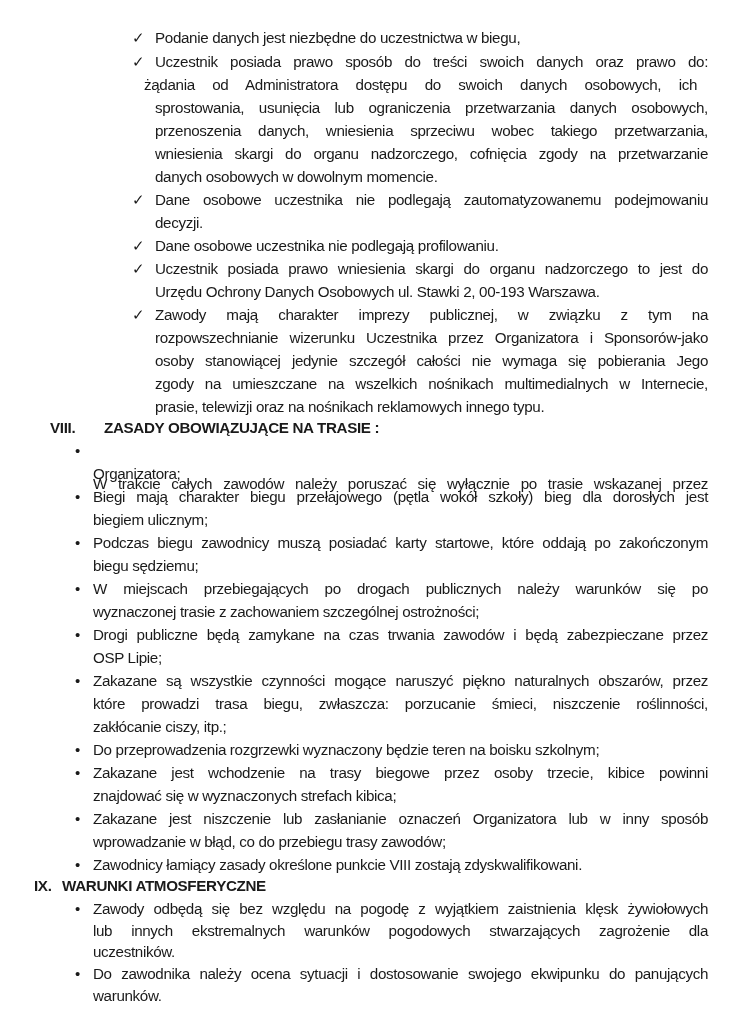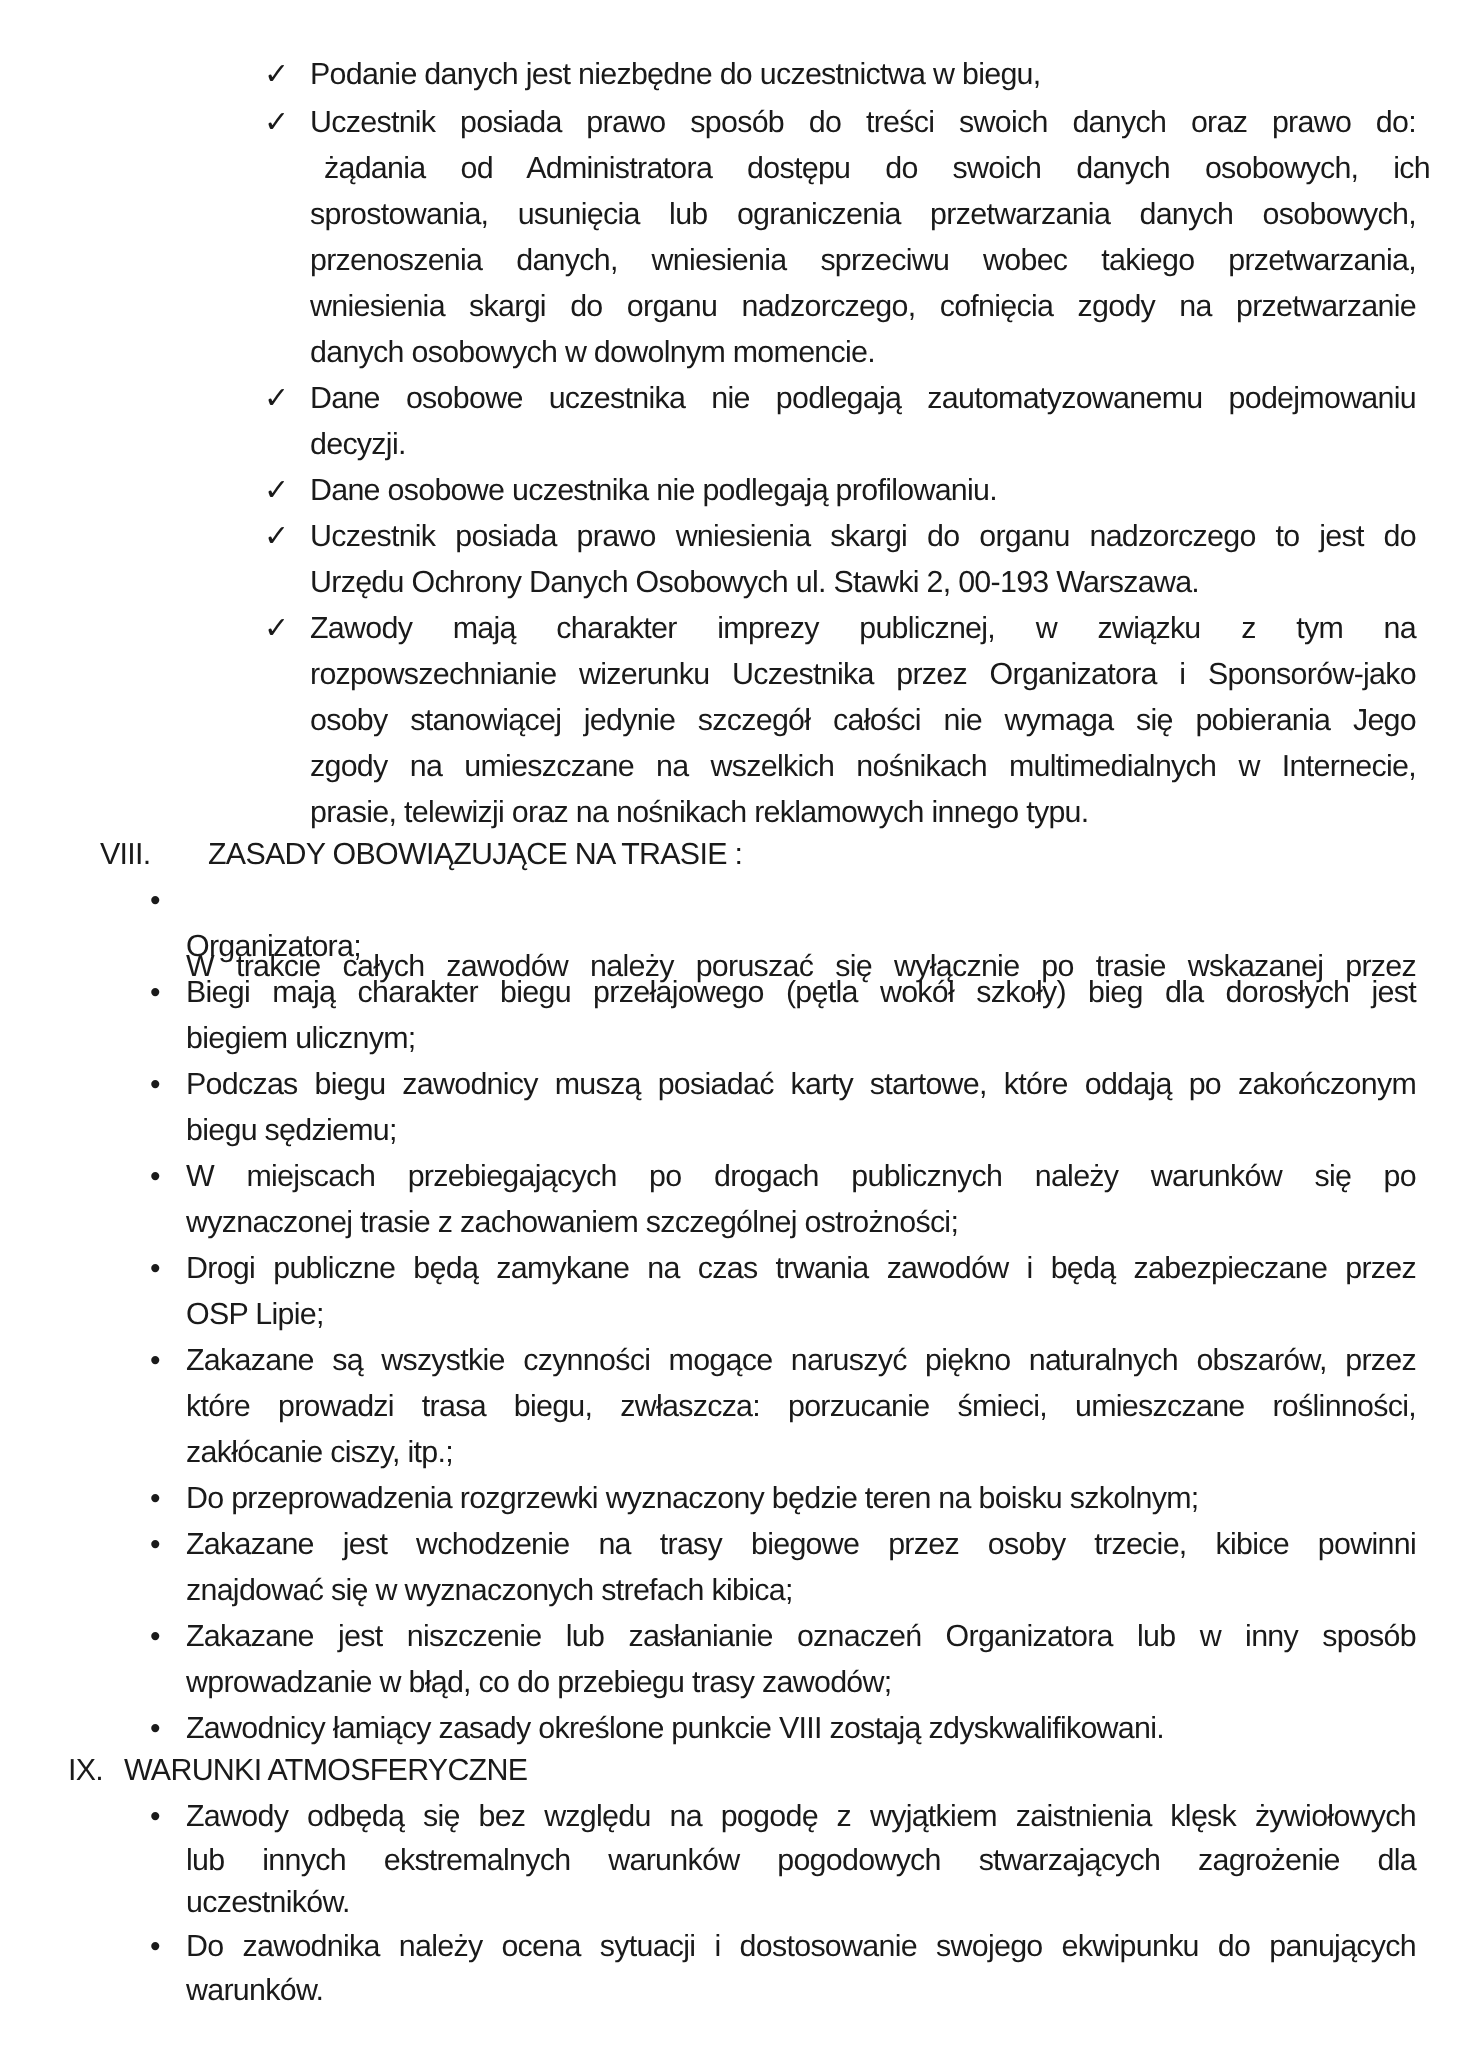--- a/index.html
+++ b/index.html
@@ -2,35 +2,35 @@
 <html><head>
 <meta charset="utf-8">
 <style>
   html, body { margin: 0; padding: 0; background: #ffffff; }
   body { width: 733px; height: 1024px; overflow: hidden; position: relative;
          font-family: "Liberation Sans", sans-serif; color: #1a1a1a; }
   .page { position: absolute; left: 0; top: 0; width: 733px; height: 1024px; }
   .line { position: absolute; font-size: 15.2px; line-height: 20px; white-space: nowrap; letter-spacing: -0.35px; }
   .just { text-align: justify; text-align-last: justify; white-space: normal; }
   .mark { position: absolute; font-size: 15px; line-height: 20px; }
-  .bold { font-weight: normal; }
+  .bold { font-weight: bold; }
 </style>
 </head>
 <body>
 
 <div class="page">
 
   <div>
 
     <span class="mark" style="left:132px;top:28px;">✓</span>
     <div class="line" style="left:155px;top:28px;">Podanie danych jest niezbędne do uczestnictwa w biegu,</div>
 
     <span class="mark" style="left:132px;top:52px;">✓</span>
     <div class="line just" style="left:155px;top:52px;width:553px;">Uczestnik posiada prawo sposób do treści swoich danych oraz prawo do:</div>
-    <div class="line just" style="left:162px;top:75px;width:553px;">żądania od Administratora dostępu do swoich danych osobowych, ich</div>
+    <div class="line just" style="left:144px;top:75px;width:553px;">żądania od Administratora dostępu do swoich danych osobowych, ich</div>
     <div class="line just" style="left:155px;top:98px;width:553px;">sprostowania, usunięcia lub ograniczenia przetwarzania danych osobowych,</div>
     <div class="line just" style="left:155px;top:121px;width:553px;">przenoszenia danych, wniesienia sprzeciwu wobec takiego przetwarzania,</div>
     <div class="line just" style="left:155px;top:144px;width:553px;">wniesienia skargi do organu nadzorczego, cofnięcia zgody na przetwarzanie</div>
     <div class="line" style="left:155px;top:167px;">danych osobowych w dowolnym momencie.</div>
 
     <span class="mark" style="left:132px;top:190px;">✓</span>
     <div class="line just" style="left:155px;top:190px;width:553px;">Dane osobowe uczestnika nie podlegają zautomatyzowanemu podejmowaniu</div>
     <div class="line" style="left:155px;top:213px;">decyzji.</div>
 
     <span class="mark" style="left:132px;top:236px;">✓</span>
@@ -67,21 +67,21 @@
     <span class="mark" style="left:75px;top:579px;">•</span>
     <div class="line just" style="left:93px;top:579px;width:615px;">W miejscach przebiegających po drogach publicznych należy warunków się po</div>
     <div class="line" style="left:93px;top:602px;">wyznaczonej trasie z zachowaniem szczególnej ostrożności;</div>
 
     <span class="mark" style="left:75px;top:625px;">•</span>
     <div class="line just" style="left:93px;top:625px;width:615px;">Drogi publiczne będą zamykane na czas trwania zawodów i będą zabezpieczane przez</div>
     <div class="line" style="left:93px;top:648px;">OSP Lipie;</div>
 
     <span class="mark" style="left:75px;top:671px;">•</span>
     <div class="line just" style="left:93px;top:671px;width:615px;">Zakazane są wszystkie czynności mogące naruszyć piękno naturalnych obszarów, przez</div>
-    <div class="line just" style="left:93px;top:694px;width:615px;">które prowadzi trasa biegu, zwłaszcza: porzucanie śmieci, umieszczane roślinności,</div>
+    <div class="line just" style="left:93px;top:694px;width:615px;">które prowadzi trasa biegu, zwłaszcza: porzucanie śmieci, niszczenie roślinności,</div>
     <div class="line" style="left:93px;top:717px;">zakłócanie ciszy,  itp.;</div>
 
     <span class="mark" style="left:75px;top:740px;">•</span>
     <div class="line" style="left:93px;top:740px;">Do przeprowadzenia rozgrzewki wyznaczony będzie teren na boisku szkolnym;</div>
 
     <span class="mark" style="left:75px;top:763px;">•</span>
     <div class="line just" style="left:93px;top:763px;width:615px;">Zakazane jest wchodzenie na trasy biegowe przez osoby trzecie, kibice powinni</div>
     <div class="line" style="left:93px;top:786px;">znajdować się w wyznaczonych strefach kibica;</div>
 
     <span class="mark" style="left:75px;top:809px;">•</span>

